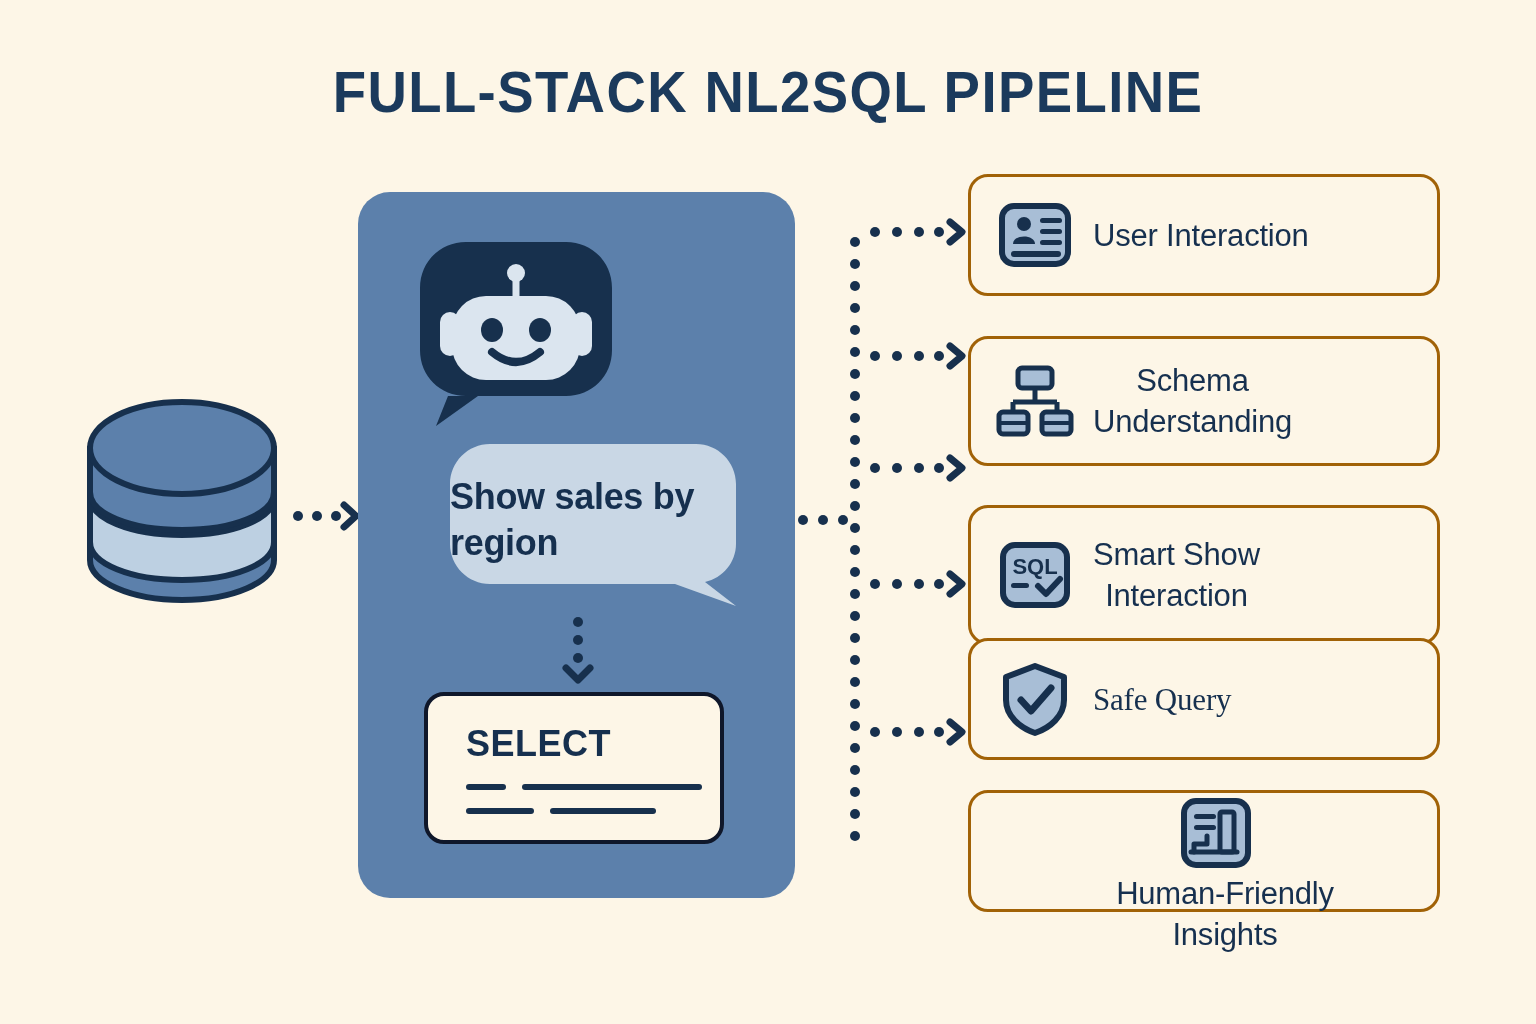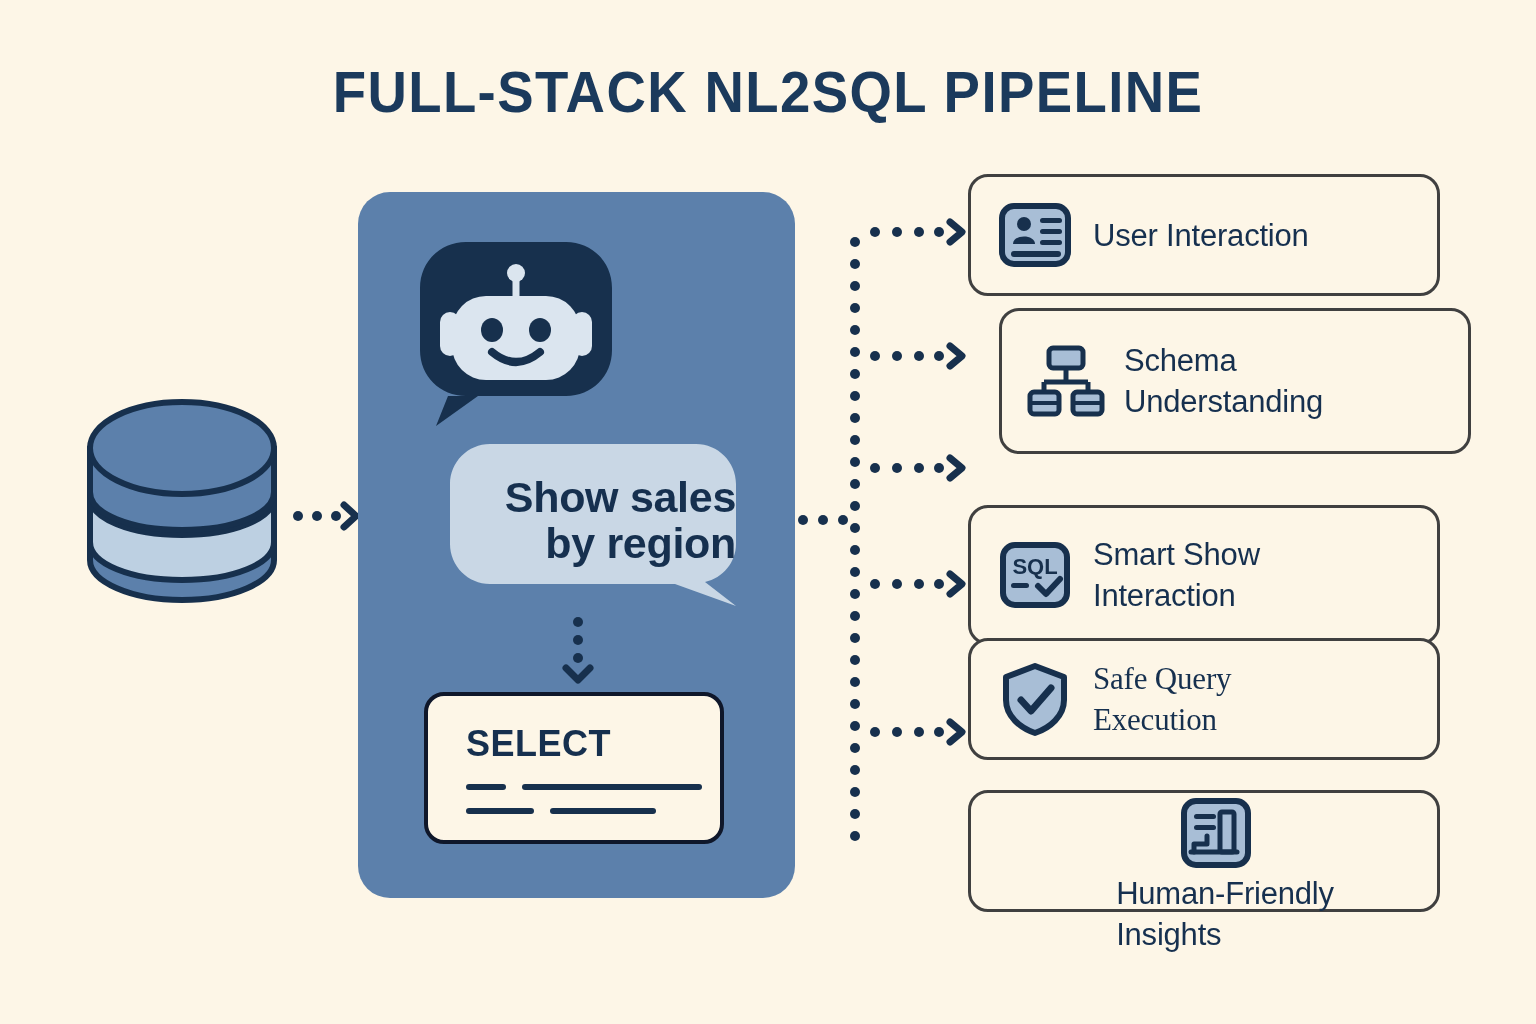--- a/index.html
+++ b/index.html
@@ -83,23 +83,23 @@
     left: 92px;
     top: 252px;
     width: 305px;
     height: 168px;
   }
   #user-bubble-text {
     position: absolute;
     left: 0;
     top: 30px;
     width: 286px;
-    text-align: right;
+    text-align: left;
     color: #16304f;
-    font-size: 43px;
+    font-size: 36px;
     font-weight: bold;
     line-height: 46px;
     letter-spacing: -0.3px;
   }
 
   
   #panel-down-arrow {
     position: absolute;
     left: 190px;
     top: 424px;
@@ -143,26 +143,27 @@
     width: 190px;
     height: 720px;
   }
 
   
   .card {
     position: absolute;
     left: 968px;
     width: 472px;
     background: #fdf6e7;
-    border: 3px solid #404040;
+    border: 3px solid #a16207;
     border-radius: 20px;
     box-sizing: border-box;
     display: flex;
     align-items: center;
     padding-left: 24px;
+    text-align: center;
   }
   .card-icon {
     width: 80px;
     height: 80px;
     flex: 0 0 80px;
     display: flex;
     align-items: center;
     justify-content: center;
   }
   .card-label {
@@ -336,21 +337,21 @@
         <rect x="44" y="33" width="22" height="5" rx="2.5" fill="#17304d"></rect>
         <rect x="44" y="44" width="22" height="5" rx="2.5" fill="#17304d"></rect>
         <rect x="15" y="55" width="50" height="6" rx="3" fill="#17304d"></rect>
       </svg>
     </div>
     <div class="card-label">
       <div>User Interaction</div>
     </div>
   </div>
 
-  <div class="card" style="top:308px; height:146px;margin-left:31px;">
+  <div class="card" style="top:336px; height:130px;">
     <div class="card-icon">
       <svg width="78" height="78" viewBox="0 0 78 78">
         <line x1="39" y1="26" x2="39" y2="40" stroke="#17304d" stroke-width="5"></line>
         <line x1="17" y1="40" x2="61" y2="40" stroke="#17304d" stroke-width="5"></line>
         <line x1="17" y1="40" x2="17" y2="50" stroke="#17304d" stroke-width="5"></line>
         <line x1="61" y1="40" x2="61" y2="50" stroke="#17304d" stroke-width="5"></line>
         <rect x="22" y="6" width="34" height="20" rx="4" fill="#a8bed6" stroke="#17304d" stroke-width="5"></rect>
         <rect x="3" y="50" width="29" height="22" rx="4" fill="#a8bed6" stroke="#17304d" stroke-width="5"></rect>
         <line x1="3" y1="61" x2="32" y2="61" stroke="#17304d" stroke-width="4"></line>
         <rect x="46" y="50" width="29" height="22" rx="4" fill="#a8bed6" stroke="#17304d" stroke-width="5"></rect>
@@ -380,21 +381,20 @@
 
   <div class="card" style="top:638px; height:122px;font-family:Liberation Serif, serif;">
     <div class="card-icon">
       <svg width="78" height="78" viewBox="0 0 78 78">
         <path d="M39,6 L68,17 L68,40 C68,56 54,68 39,73 C24,68 10,56 10,40 L10,17 Z" fill="#a8bed6" stroke="#17304d" stroke-width="6" stroke-linejoin="round"></path>
         <path d="M25,40 L35,51 L55,28" fill="none" stroke="#17304d" stroke-width="7" stroke-linecap="round" stroke-linejoin="round"></path>
       </svg>
     </div>
     <div class="card-label">
       <div>Safe Query</div>
-      <div>Execution</div>
     </div>
   </div>
 
   <div class="card" style="top:790px; height:122px;flex-direction:column;">
     <div class="card-icon">
       <svg width="78" height="78" viewBox="0 0 78 78">
         <rect x="7" y="7" width="64" height="64" rx="12" fill="#a8bed6" stroke="#17304d" stroke-width="6"></rect>
         <rect x="17" y="20" width="22" height="5" rx="2.5" fill="#17304d"></rect>
         <rect x="17" y="31" width="22" height="5" rx="2.5" fill="#17304d"></rect>
         <path d="M17,58 L17,50 L30,50 L30,42" fill="none" stroke="#17304d" stroke-width="5" stroke-linecap="round" stroke-linejoin="round"></path>

